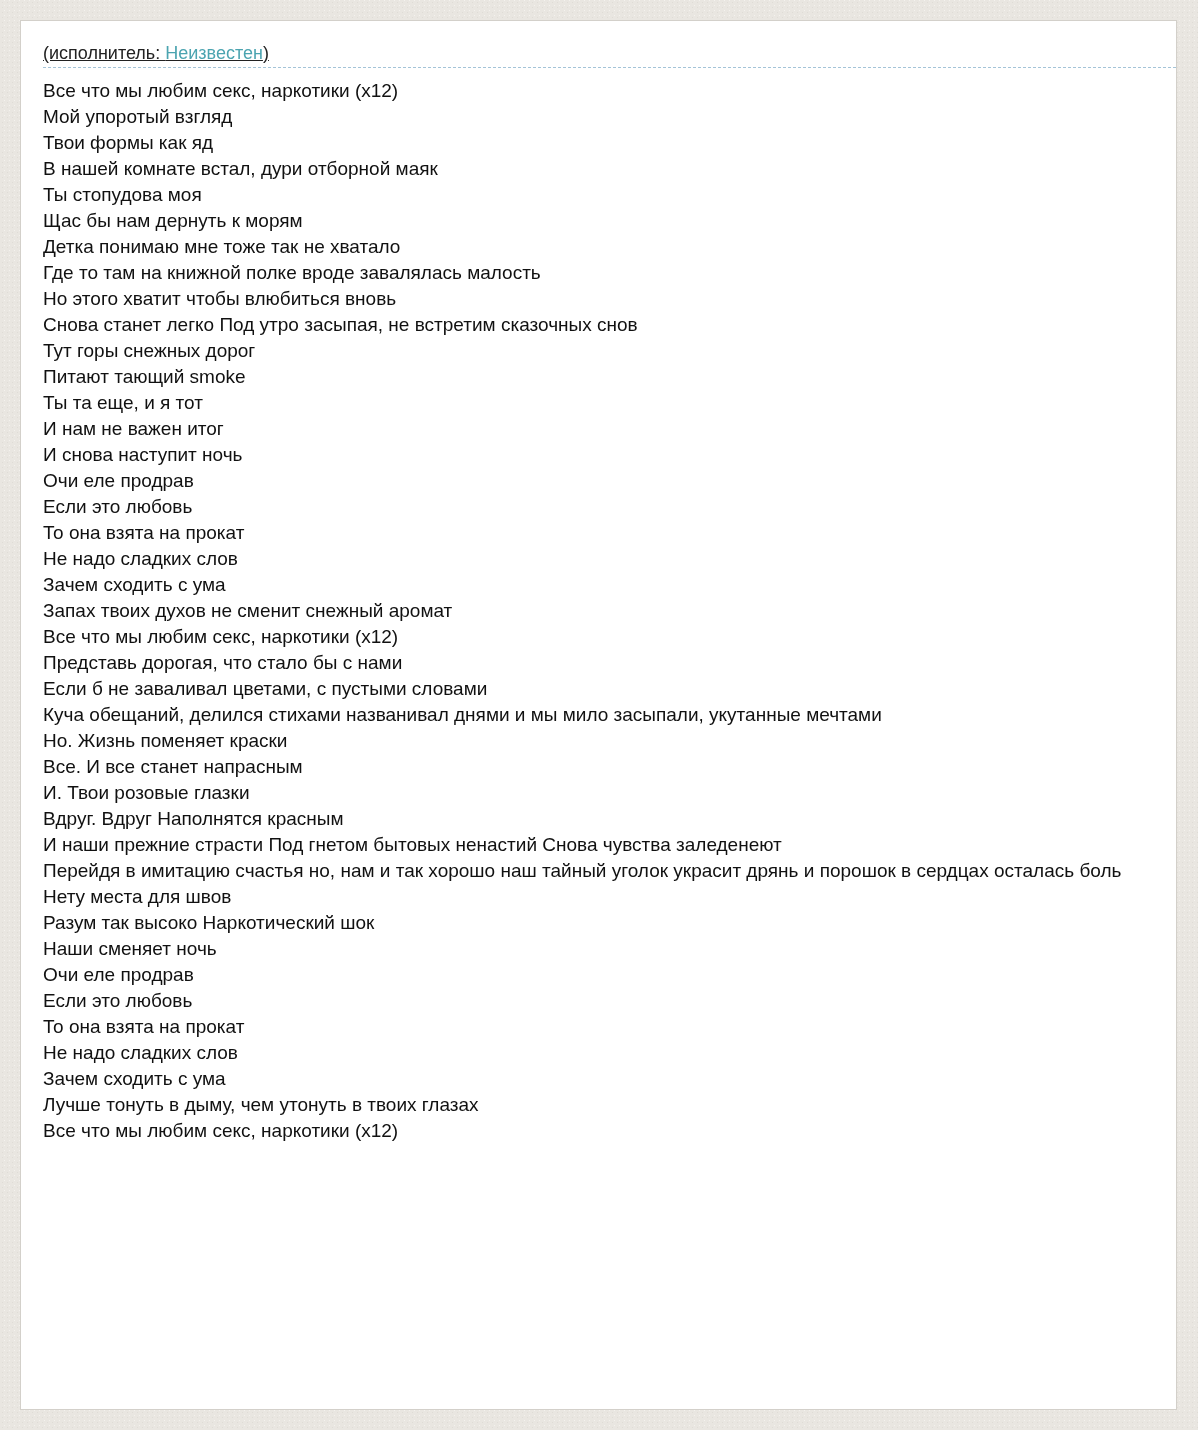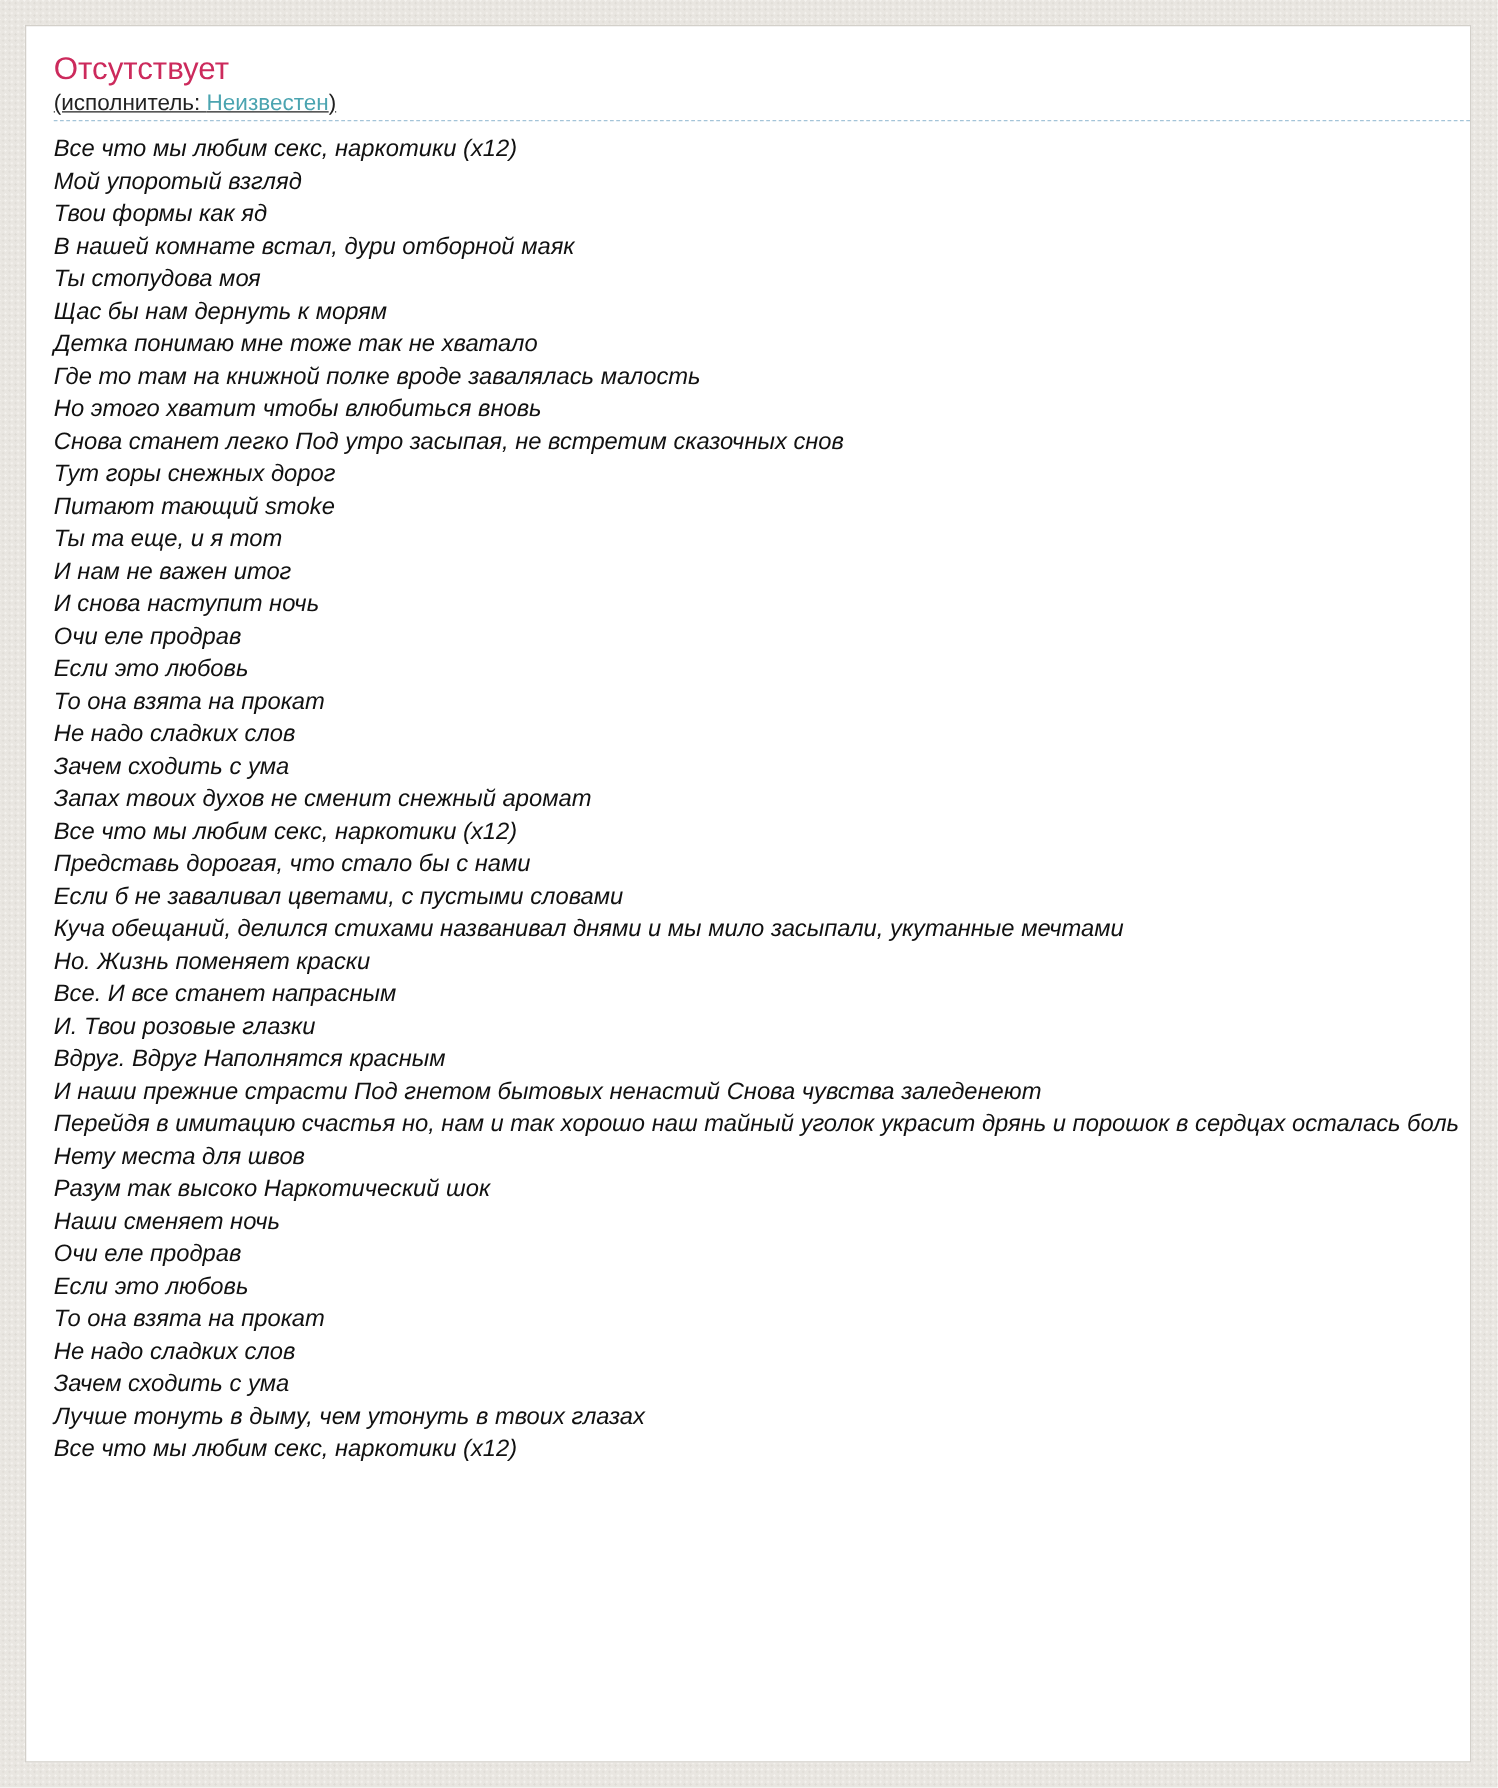--- a/index.html
+++ b/index.html
@@ -64,28 +64,26 @@
   .lyrics {
     margin-top: 10px;
     font-size: 19px;
     color: var(--text-color);
   }
   .stanza + .stanza { }
   .line {
     height: 26px;
     line-height: 26px;
     white-space: nowrap;
-    font-style: italic;
   }
 </style>
 </head>
 <body>
 
 <div class="card">
-  <h1 class="page-title">Отсутствует</h1>
   <div class="artist-line">
     <span>(исполнитель: </span><a class="artist-link">Неизвестен</a><span>)</span>
   </div>
   <div class="lyrics">
       <div class="stanza">
         <div class="line">Все что мы любим секс, наркотики (x12)</div>
       </div>
       <div class="stanza">
         <div class="line">Мой упоротый взгляд</div>
         <div class="line">Твои формы как яд</div>

